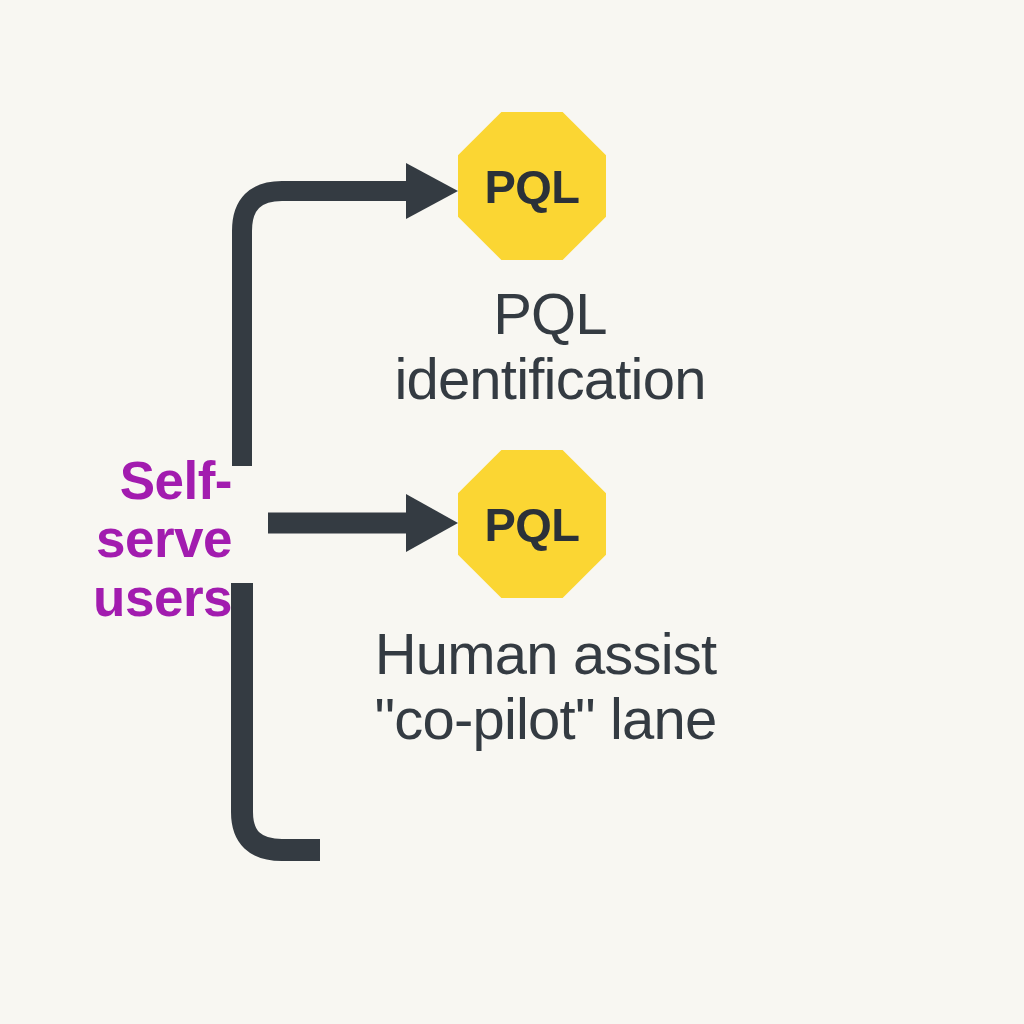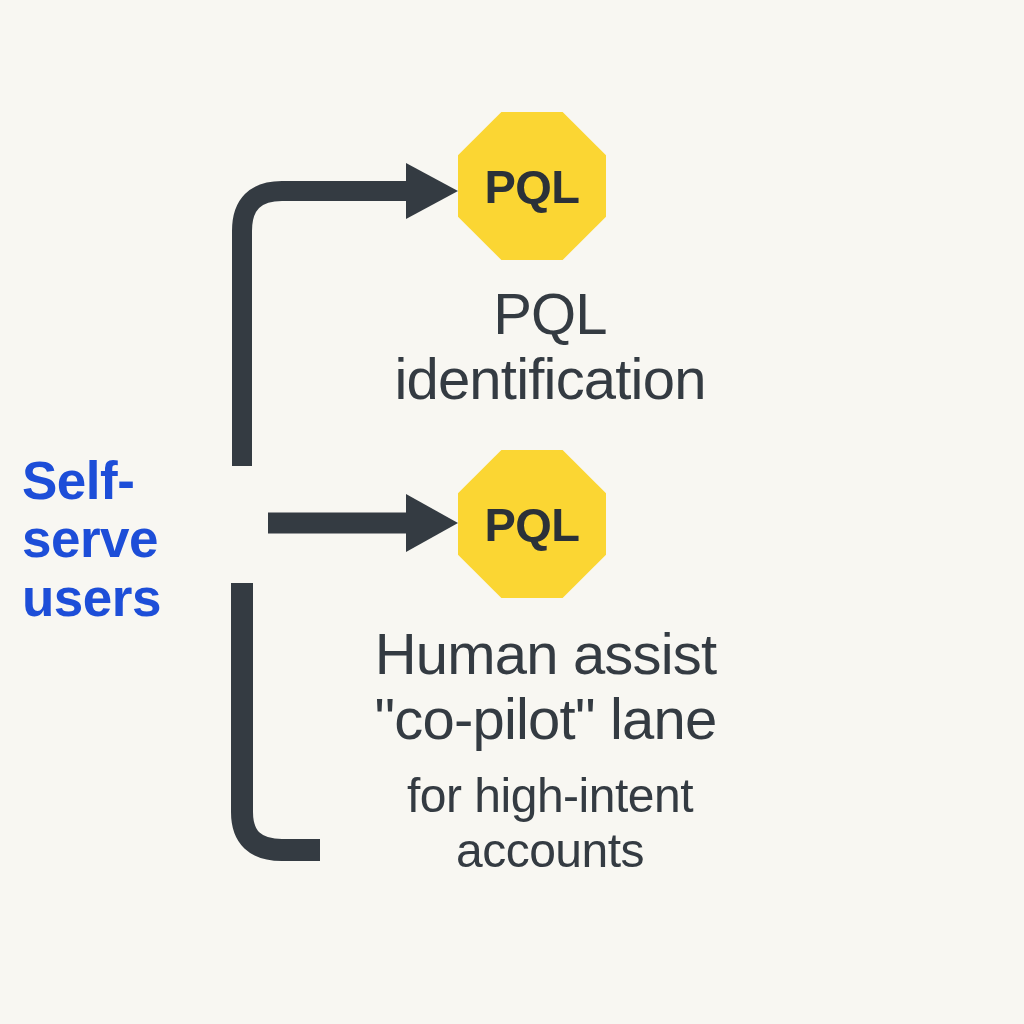--- a/index.html
+++ b/index.html
@@ -16,22 +16,22 @@
     font-family: "Liberation Sans", sans-serif;
     -webkit-font-smoothing: antialiased;
   }
 
   
   .source-label {
     position: absolute;
     left: 22px;
     top: 452px;
     width: 210px;
-    text-align: left;
-    color: #1d4ed8;
+    text-align: right;
+    color: #a21caf;
     font-size: 53px;
     line-height: 1.10;
     font-weight: 700;
     letter-spacing: -0.5px;
     white-space: pre-line;
   }
 
   
   #connectors {
     position: absolute;
@@ -131,16 +131,14 @@
   <div class="caption caption-primary" id="caption-pql-identification">PQL
 identification</div>
 
   <div class="badge" id="badge-pql-bottom">
     <span class="badge-text">PQL</span>
   </div>
 
   <div class="caption caption-primary" id="caption-copilot-lane">Human assist
 "co-pilot" lane</div>
 
-  <div class="caption caption-secondary" id="caption-high-intent">for high-intent
-accounts</div>
 
 </div>
 
 </body></html>

